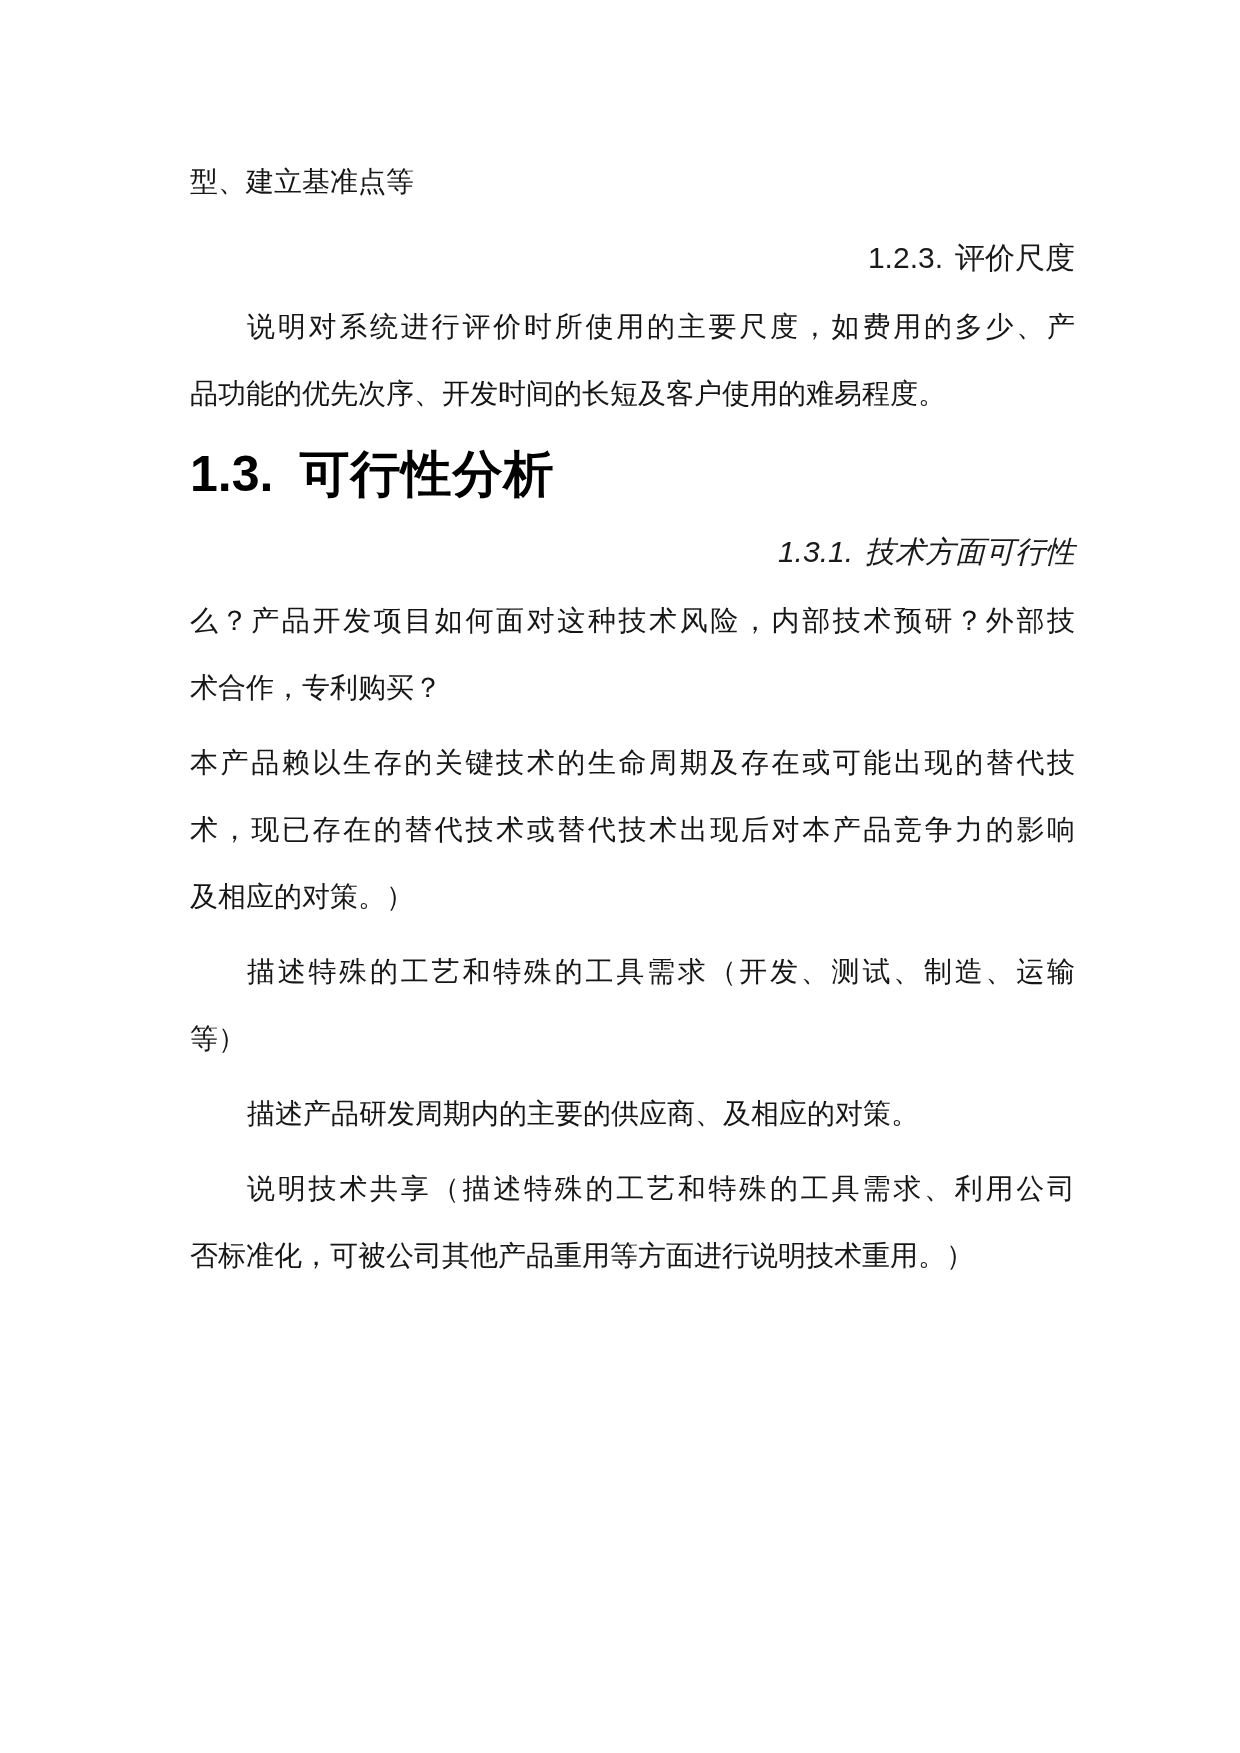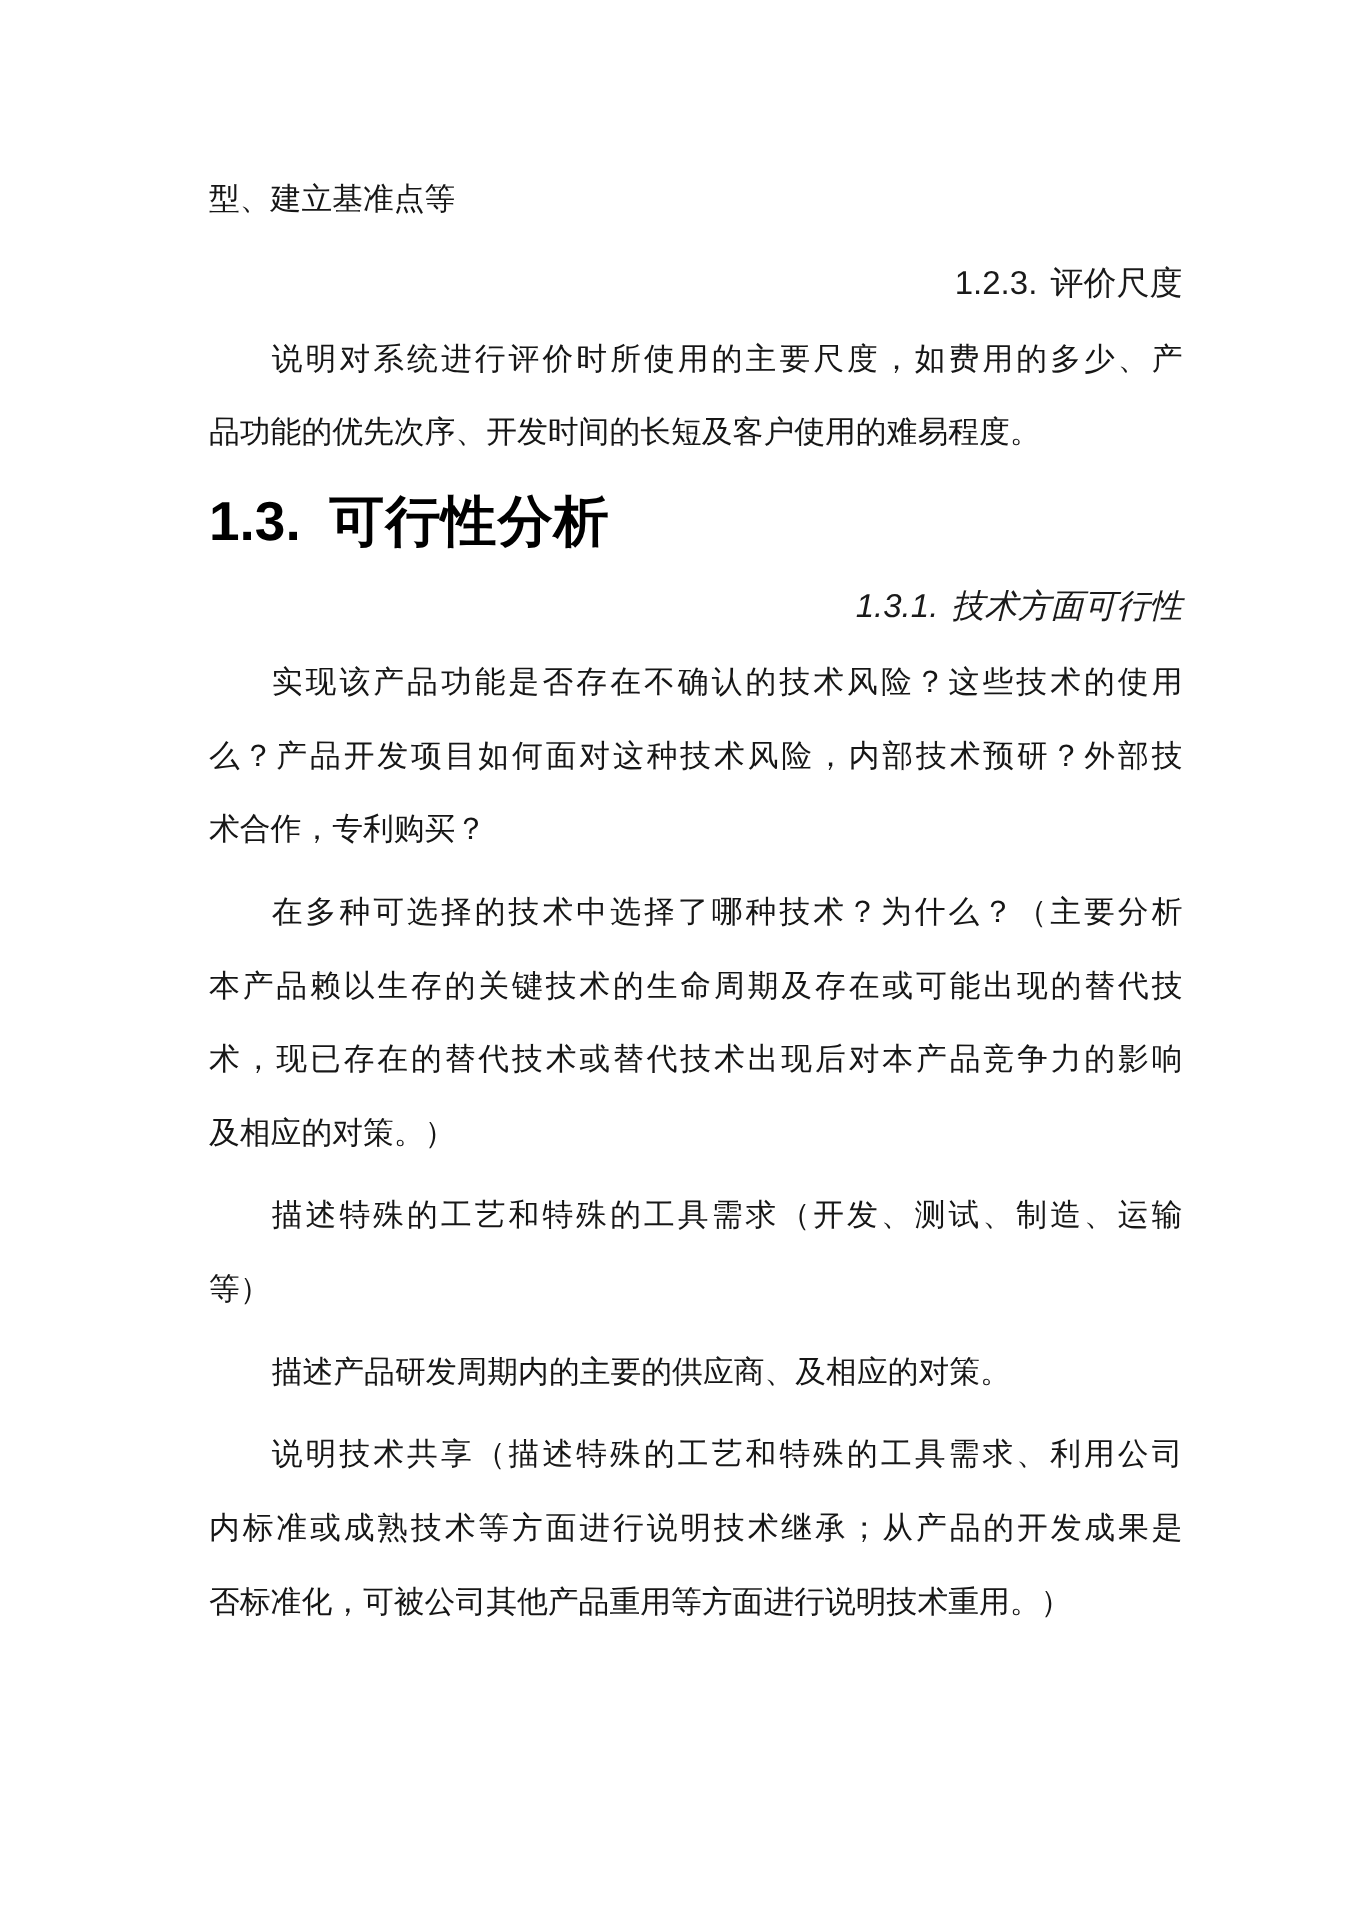--- a/index.html
+++ b/index.html
@@ -95,40 +95,37 @@
 
   <h2 class="sec">
     <span class="num">1.3.</span><span>可行性分析</span>
   </h2>
 
   <h3 class="sub after-h2">
     <span class="num">1.3.1.</span><span>技术方面可行性</span>
   </h3>
 
   <div class="par">
-    <div class="line first">实现该产品功能是否存在不确认的技术风险？这些技术的使用</div>
     <div class="line">么？产品开发项目如何面对这种技术风险，内部技术预研？外部技</div>
     <div class="line last">术合作，专利购买？</div>
   </div>
 
   <div class="par">
-    <div class="line first">在多种可选择的技术中选择了哪种技术？为什么？（主要分析</div>
     <div class="line">本产品赖以生存的关键技术的生命周期及存在或可能出现的替代技</div>
     <div class="line">术，现已存在的替代技术或替代技术出现后对本产品竞争力的影响</div>
     <div class="line last">及相应的对策。）</div>
   </div>
 
   <div class="par">
     <div class="line first">描述特殊的工艺和特殊的工具需求（开发、测试、制造、运输</div>
     <div class="line last">等）</div>
   </div>
 
   <div class="par">
     <div class="line first last">描述产品研发周期内的主要的供应商、及相应的对策。</div>
   </div>
 
   <div class="par">
     <div class="line first">说明技术共享（描述特殊的工艺和特殊的工具需求、利用公司</div>
-    <div class="line">内标准或成熟技术等方面进行说明技术继承；从产品的开发成果是</div>
     <div class="line last">否标准化，可被公司其他产品重用等方面进行说明技术重用。）</div>
   </div>
 
 </div>
 
 </body></html>

